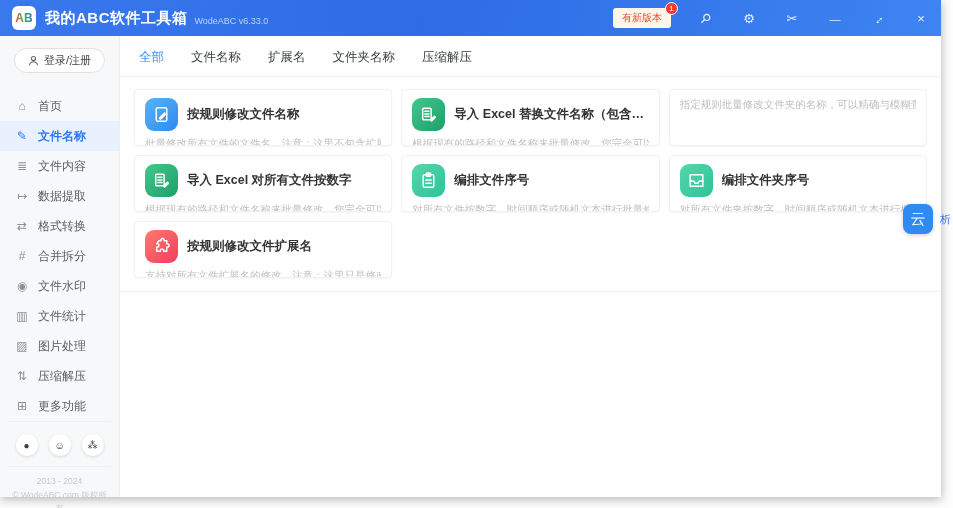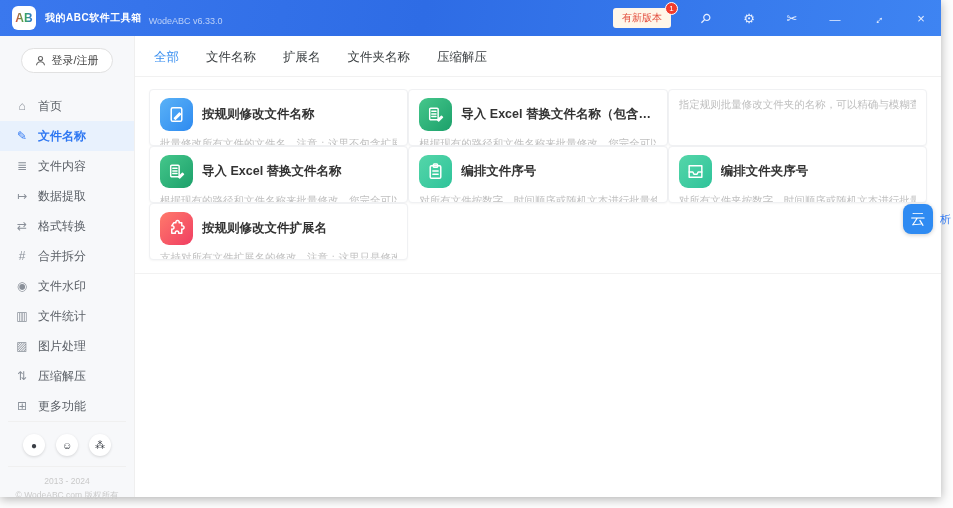--- a/index.html
+++ b/index.html
@@ -9,37 +9,37 @@
     background:#fff; box-shadow:0 2px 10px rgba(0,0,0,.30); display:flex; flex-direction:column; }
 
   
   .titlebar { height:36px; flex:none; display:flex; align-items:center; padding:0 12px;
     background:linear-gradient(100deg,#3a78ee 0%, #2e6ce5 45%, #3e84f2 100%); color:#fff; }
   .logo { width:24px; height:24px; background:#fff; border-radius:6px; display:flex;
     align-items:center; justify-content:center; font-size:12px; font-weight:bold;
     background-clip:padding-box; flex:none; }
   .logo span { background:linear-gradient(90deg,#e8453c,#3fae4a,#2a70e8);
     -webkit-background-clip:text; background-clip:text; color:transparent; font-weight:bold; }
-  .app-title { font-size:10px; font-weight:bold; margin-left:9px; letter-spacing:.5px; }
+  .app-title { font-size:15px; font-weight:bold; margin-left:9px; letter-spacing:.5px; }
   .app-version { font-size:9px; opacity:.65; margin-left:7px; margin-top:6px; }
   .tb-right { margin-left:auto; display:flex; align-items:center; gap:27px; }
   .update-tag { position:relative; background:#fff6e9; color:#e34d3d; font-size:10px;
     padding:3px 9px; border-radius:3px; cursor:pointer; }
   .update-dot { position:absolute; top:-6px; right:-7px; width:13px; height:13px;
     background:#f23c2e; color:#fff; font-size:8px; line-height:12px; text-align:center;
     border-radius:50%; border:1px solid #fff; }
   .tb-icon { color:#e9f0ff; font-size:13px; width:16px; text-align:center; cursor:pointer; }
   .tb-icon .glyph { display:inline-block; }
   .c-search-icon .glyph { transform:rotate(45deg); }
   .c-maximize-icon .glyph { transform:rotate(-45deg); font-size:12px; }
   .c-minimize-icon .glyph { font-size:11px; }
 
   
   .main-row { flex:1; display:flex; min-height:0; }
-  .sidebar { width:135px; flex:none; background:#f7f8fa; border-right:1px solid #efefef;
+  .sidebar { width:120px; flex:none; background:#f7f8fa; border-right:1px solid #efefef;
     display:flex; flex-direction:column; }
   .login-btn { margin:12px auto 8px; padding:4px 13px; background:#fff; border:1px solid #e1e1e1;
     border-radius:14px; font-size:11px; color:#444; display:flex; align-items:center; gap:5px;
     cursor:pointer; }
   .menu { padding-top:10px; }
   .menu-item { display:flex; align-items:center; gap:9px; padding:0 15px; height:30px;
     font-size:12px; color:#5a5f66; cursor:pointer; white-space:nowrap; }
   .menu-item .s-icon { width:14px; font-size:12px; color:#8a9099; text-align:center; }
   .menu-item.active { background:#e8f1fd; color:#2e77f2; font-weight:bold; }
   .menu-item.active .s-icon { color:#2e77f2; }
@@ -52,21 +52,21 @@
   .copyright { text-align:center; font-size:8.5px; color:#c9c9c9; line-height:1.6;
     border-top:1px solid #f0f0f0; margin:0 8px; padding:8px 2px 10px; }
 
   
   .content { flex:1; min-width:0; background:#fff; display:flex; flex-direction:column; }
   .tabbar { display:flex; gap:27px; padding:13px 0 10px 19px; font-size:12.5px; color:#3c4043;
     border-bottom:1px solid #f1f1f1; }
   .tab { cursor:pointer; white-space:nowrap; }
   .tab.active { color:#3a8ff0; }
   .cards-wrap { padding:12px 14px 13px; border-bottom:1px solid #f2f2f2; }
-  .cards { display:grid; grid-template-columns:repeat(3,1fr); }
+  .cards { display:grid; grid-template-columns:repeat(3,1fr); gap:9px; }
   .card { background:#fff; border:1px solid #f0f1f3; border-radius:4px; padding:8px 10px;
     height:57px; box-shadow:0 1px 2px rgba(0,0,0,.04); overflow:hidden; cursor:pointer; }
   .card-top { display:flex; align-items:center; gap:9px; margin-bottom:6px; }
   .card-icon { width:33px; height:33px; border-radius:9px; flex:none; display:flex;
     align-items:center; justify-content:center; }
   .card-icon svg { width:19px; height:19px; }
   .card-title { font-size:12.5px; font-weight:bold; color:#333; white-space:nowrap;
     overflow:hidden; text-overflow:ellipsis; }
   .card-desc { font-size:10.5px; color:#bfbfbf; white-space:nowrap; overflow:hidden; }
 
@@ -220,21 +220,21 @@
   </div>
             <div class="card">
     <div class="card-top">
       <span class="card-icon" style="background: linear-gradient(135deg, rgb(69, 199, 139), rgb(28, 160, 106));">
                   <svg viewBox="0 0 18 18" fill="none" stroke="#fff" stroke-width="1.4" stroke-linecap="round" stroke-linejoin="round">
                     <rect x="3.5" y="3" width="8" height="11" rx="1"></rect>
                     <path d="M5.5 6h4M5.5 8.5h4M5.5 11h4"></path>
                     <path d="M11 14.2l3.6-3.6 1 1-3.6 3.6z"></path>
                   </svg>
                 </span>
-      <span class="card-title">导入 Excel 替换文件名称</span>
+      <span class="card-title">导入 Excel 对所有文件按数字</span>
     </div>
     <div class="card-desc">根据现有的路径和文件名称来批量修改，您完全可以利用 Excel 强大的功能</div>
   </div>
             <div class="card">
     <div class="card-top">
       <span class="card-icon" style="background: linear-gradient(135deg, rgb(85, 214, 169), rgb(46, 195, 154));">
                   <svg viewBox="0 0 18 18" fill="none" stroke="#fff" stroke-width="1.4" stroke-linecap="round" stroke-linejoin="round">
                     <rect x="4" y="3.5" width="10" height="12" rx="1.2"></rect>
                     <rect x="7" y="2" width="4" height="3" rx="0.8"></rect>
                     <path d="M6.5 8.5h5M6.5 11.5h5"></path>

